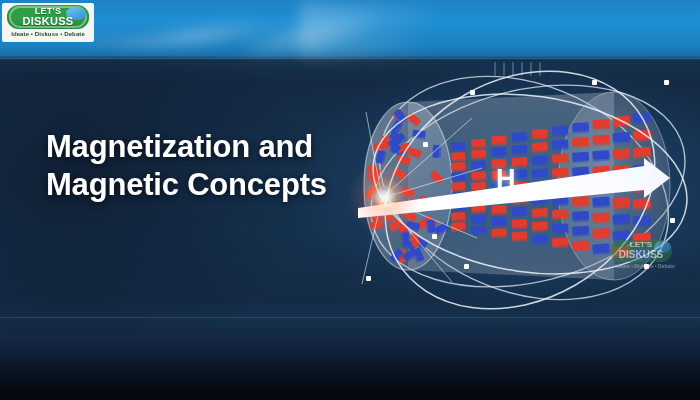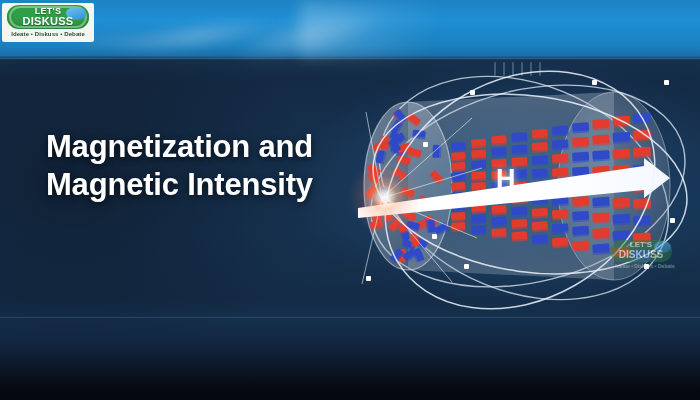--- a/index.html
+++ b/index.html
@@ -127,21 +127,21 @@
   <div class="logo">
     <div class="logo-badge">
       <div class="logo-leaf"></div>
       <div class="logo-bubble"></div>
       <div class="logo-l1">LET'S</div>
       <div class="logo-l2">DISKUSS</div>
     </div>
     <div class="logo-tag">Ideate • Diskuss • Debate</div>
   </div>
 
-  <div class="title">Magnetization and Magnetic Intensity</div>
+  <div class="title">Magnetization and Magnetic Concepts</div>
 
   <div id="illus">
     <svg viewBox="0 0 348 262" preserveAspectRatio="none">
       <defs>
         <linearGradient id="bodyG" x1="0" y1="0" x2="0" y2="1">
           <stop offset="0" stop-color="#cfd8e2" stop-opacity=".30"></stop>
           <stop offset=".38" stop-color="#9fb0c2" stop-opacity=".22"></stop>
           <stop offset=".62" stop-color="#7f90a4" stop-opacity=".26"></stop>
           <stop offset="1" stop-color="#b9c6d4" stop-opacity=".30"></stop>
         </linearGradient>

